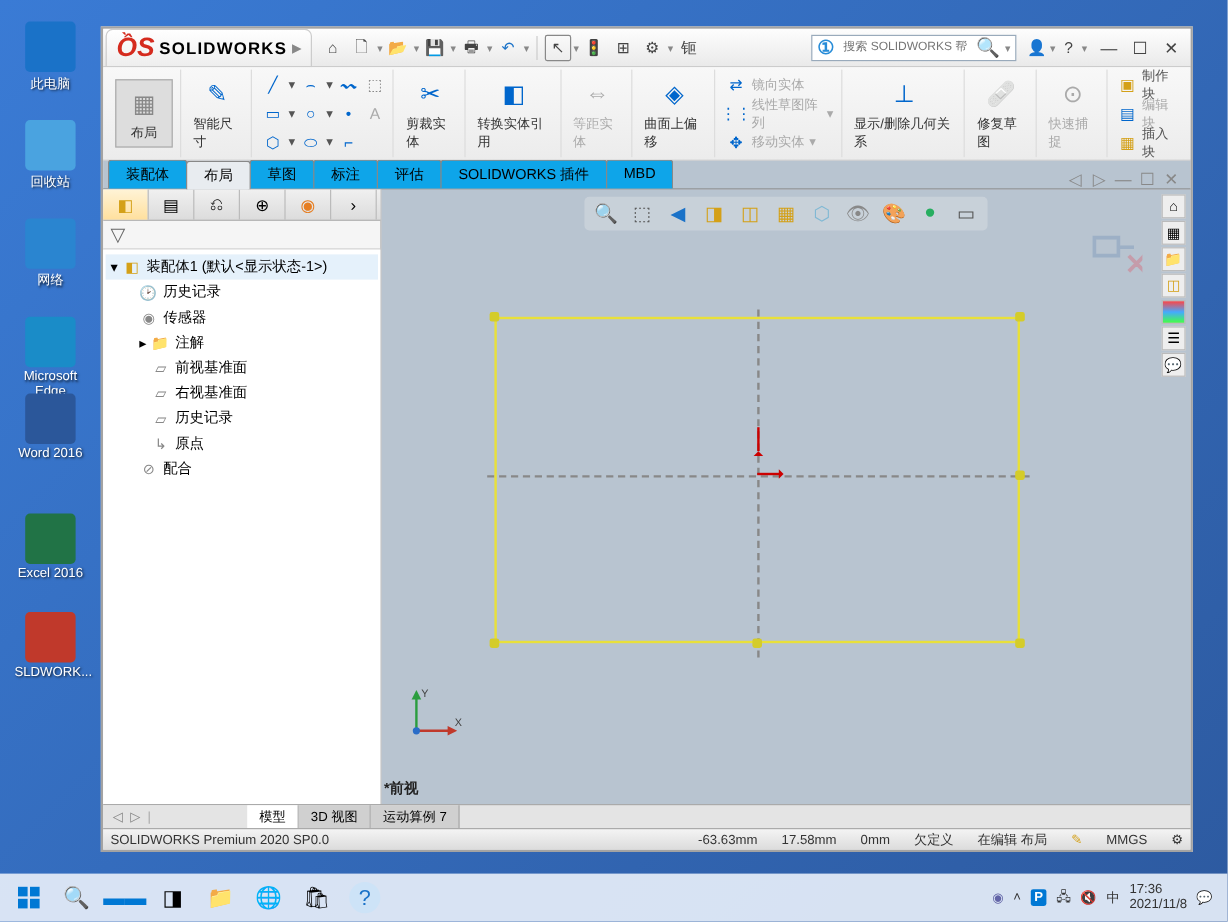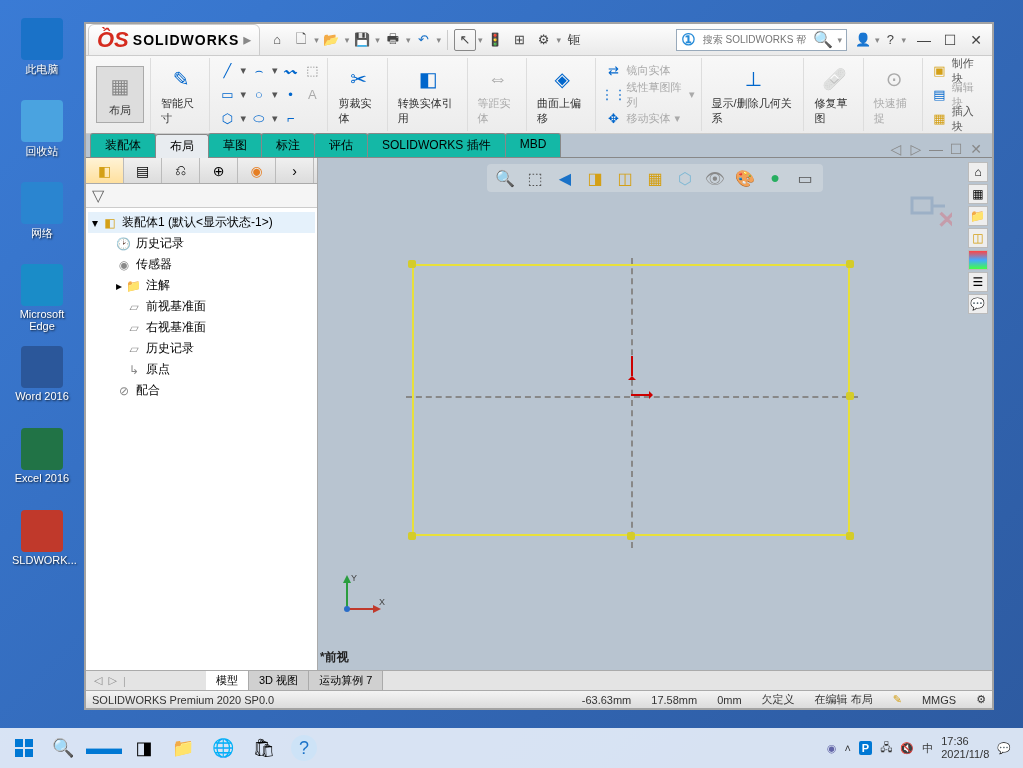--- a/index.html
+++ b/index.html
@@ -32,21 +32,21 @@
 .rb-big { display: flex; flex-direction: column; align-items: center; gap: 2px; cursor: pointer; font-size: 11px; color: #333; padding: 2px; }
 .rb-big.dis { color: #aaa; }
 .rb-icon { width: 30px; height: 30px; display: flex; align-items: center; justify-content: center; font-size: 20px; color: #0066cc; }
 .rb-rows { display: flex; flex-direction: column; gap: 2px; }
 .rb-row { display: flex; gap: 4px; align-items: center; font-size: 11px; color: #555; cursor: pointer; height: 22px; }
 .rb-row.dis { color: #aaa; }
 .rb-small-icon { width: 18px; height: 18px; display: inline-flex; align-items: center; justify-content: center; color: #0066cc; font-size: 13px; }
 
 
 .tabs { height: 24px; background: #b8c4d0; display: flex; align-items: flex-end; padding-left: 4px; gap: 0; border-bottom: 1px solid #888; }
-.tab { padding: 3px 14px; font-size: 12px; background: #14b8a6; border: 1px solid #888; border-bottom: none; margin-right: -1px; cursor: pointer; border-top-left-radius: 3px; border-top-right-radius: 3px; }
+.tab { padding: 3px 14px; font-size: 12px; background: #0ea5e9; border: 1px solid #888; border-bottom: none; margin-right: -1px; cursor: pointer; border-top-left-radius: 3px; border-top-right-radius: 3px; }
 .tab.active { background: #e8ecf0; position: relative; top: 1px; }
 .tab-right-btns { margin-left: auto; display: flex; gap: 4px; padding-right: 8px; align-items: center; }
 
 
 .main { flex: 1; display: flex; min-height: 0; }
 .side-panel { width: 232px; background: #f5f5f5; border-right: 1px solid #aaa; display: flex; flex-direction: column; }
 .side-tabs { height: 26px; background: linear-gradient(#f0f0f0,#dcdcdc); border-bottom: 1px solid #aaa; display: flex; }
 .side-tab { width: 38px; display: flex; align-items: center; justify-content: center; border-right: 1px solid #bbb; font-size: 14px; cursor: pointer; }
 .side-tab.active { background: linear-gradient(#fff3d6,#ffe09e); }
 .filter-bar { height: 24px; border-bottom: 1px solid #ccc; display: flex; align-items: center; padding: 0 6px; }
@@ -88,21 +88,21 @@
 .clock { text-align: left; line-height: 1.2; }
 </style>
 </head>
 <body>
 
 <div id="desktop-icons">
     <div class="desktop-icon" style="left: 12px; top: 18px;"><div class="ico" style="background:#1a72c8"></div><span>此电脑</span></div>
     <div class="desktop-icon" style="left: 12px; top: 100px;"><div class="ico" style="background:#4aa3e0"></div><span>回收站</span></div>
     <div class="desktop-icon" style="left: 12px; top: 182px;"><div class="ico" style="background:#2a85d0"></div><span>网络</span></div>
     <div class="desktop-icon" style="left: 12px; top: 264px;"><div class="ico" style="background:#1a8cc8"></div><span>Microsoft Edge</span></div>
-    <div class="desktop-icon" style="left: 12px; top: 346px;"><div class="ico" style="background:#2b579a"></div><span>Word 2016</span></div>
+    <div class="desktop-icon" style="left: 12px; top: 328px;"><div class="ico" style="background:#2b579a"></div><span>Word 2016</span></div>
     <div class="desktop-icon" style="left: 12px; top: 428px;"><div class="ico" style="background:#217346"></div><span>Excel 2016</span></div>
     <div class="desktop-icon" style="left: 12px; top: 510px;"><div class="ico" style="background:#c0392b"></div><span>SLDWORK...</span></div>
   </div>
 
 <div class="window">
 
   <div class="titlebar">
     <div class="logo-area">
       <span class="sw-logo">ỒS</span>
       <span class="sw-text">SOLIDWORKS</span>

